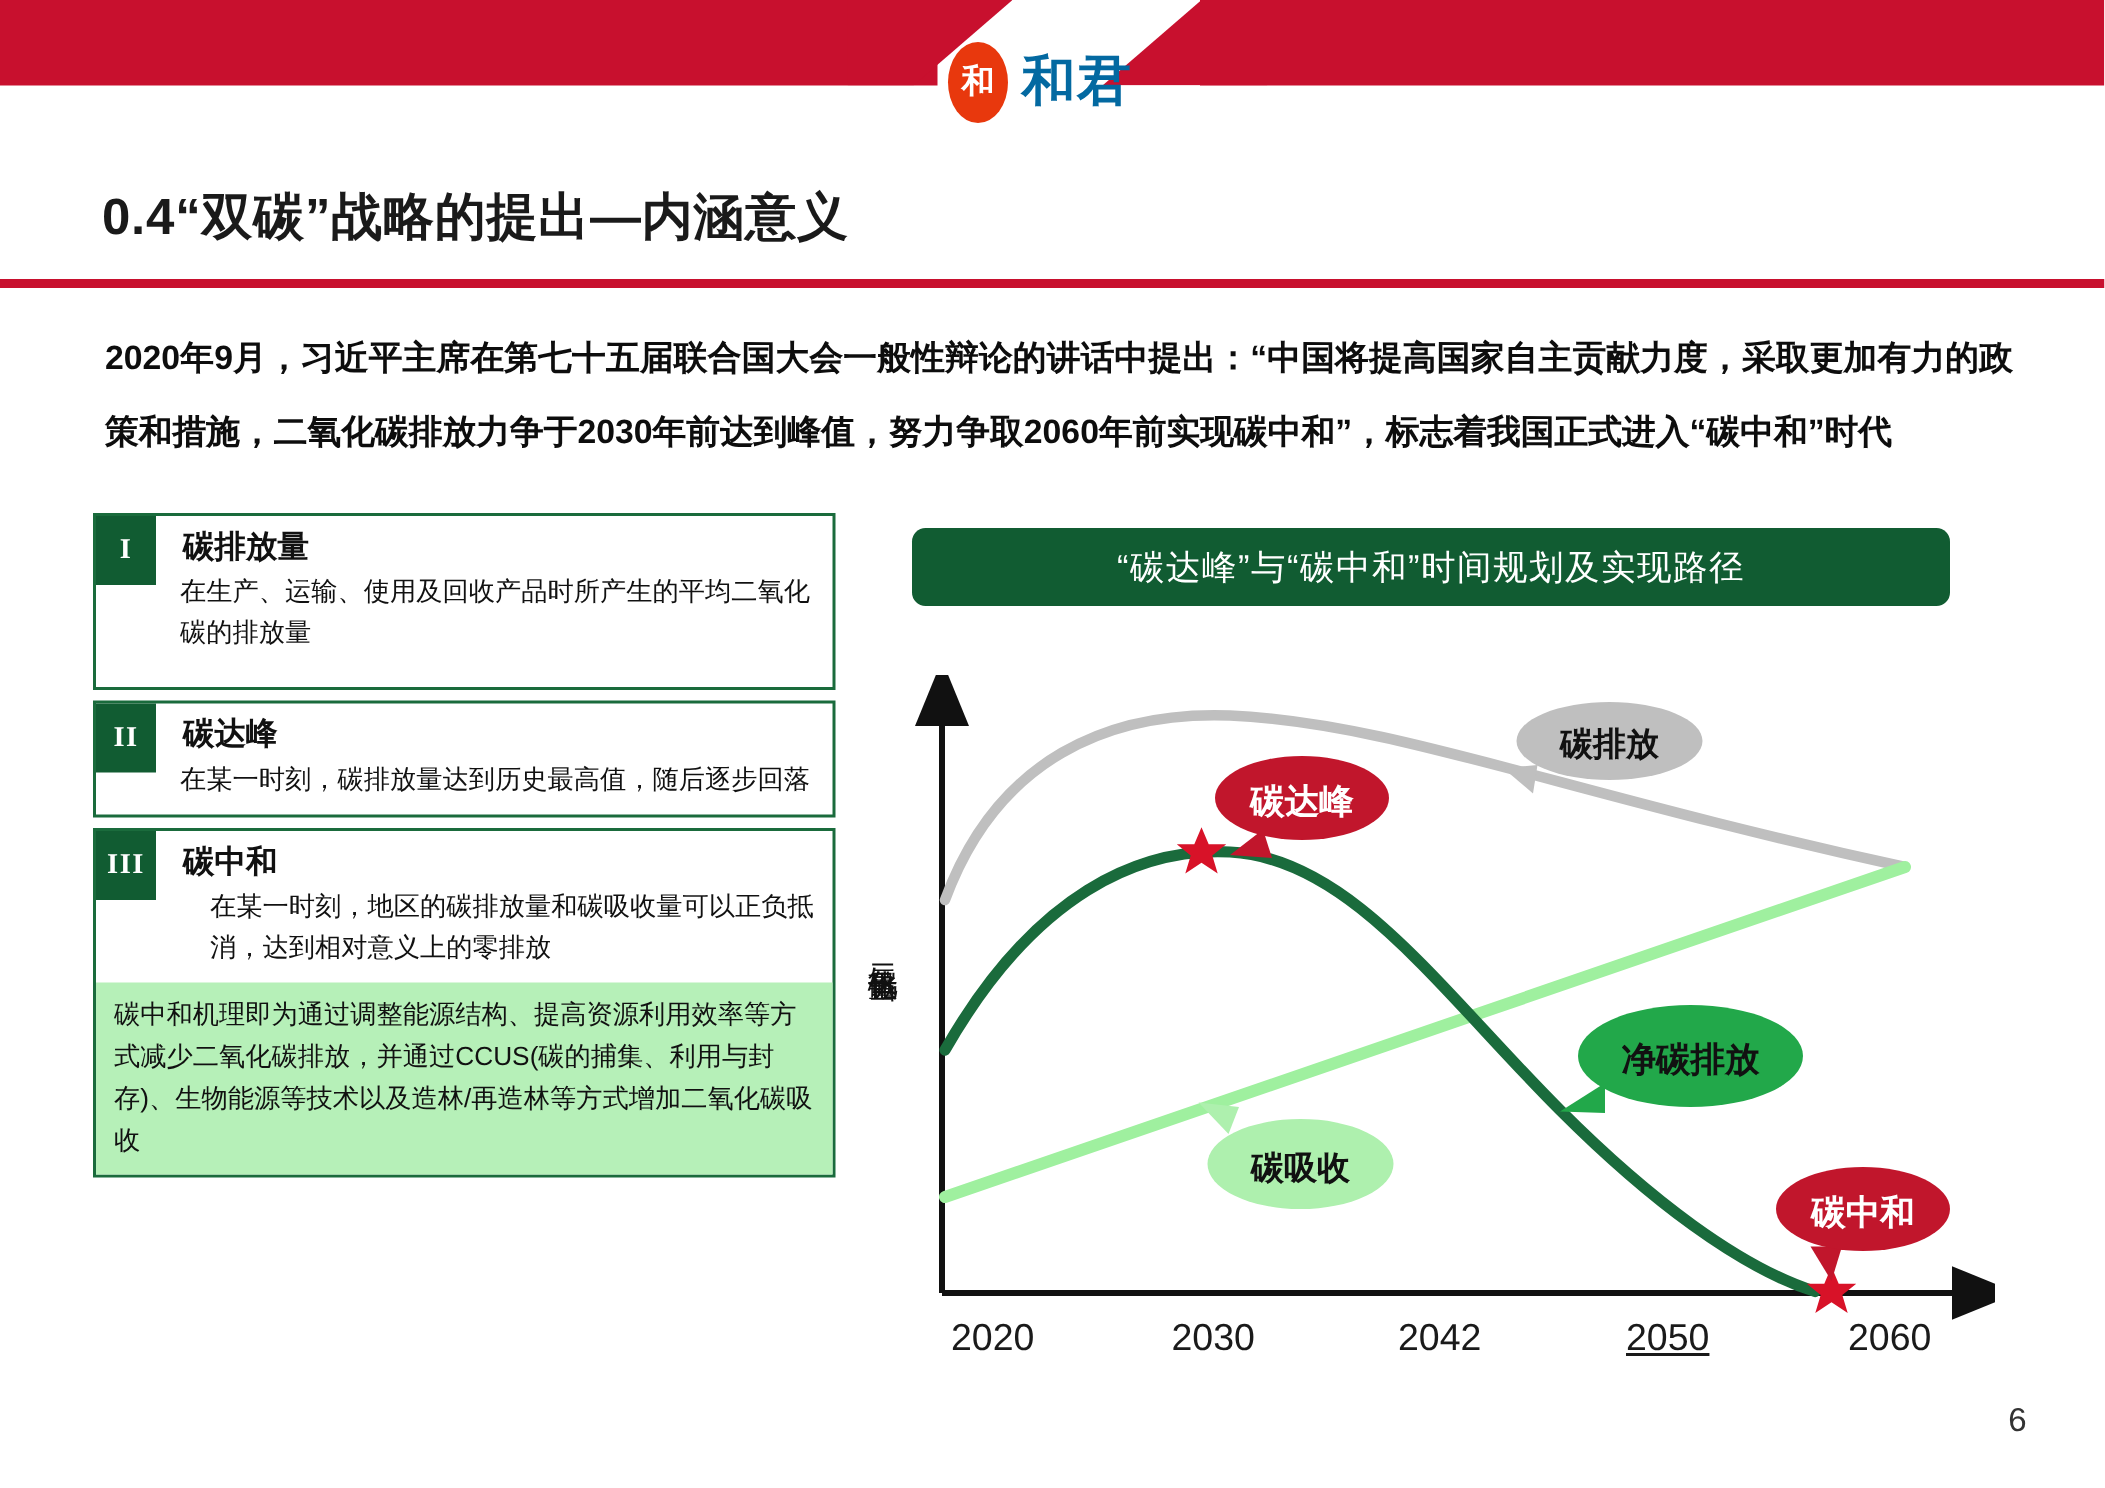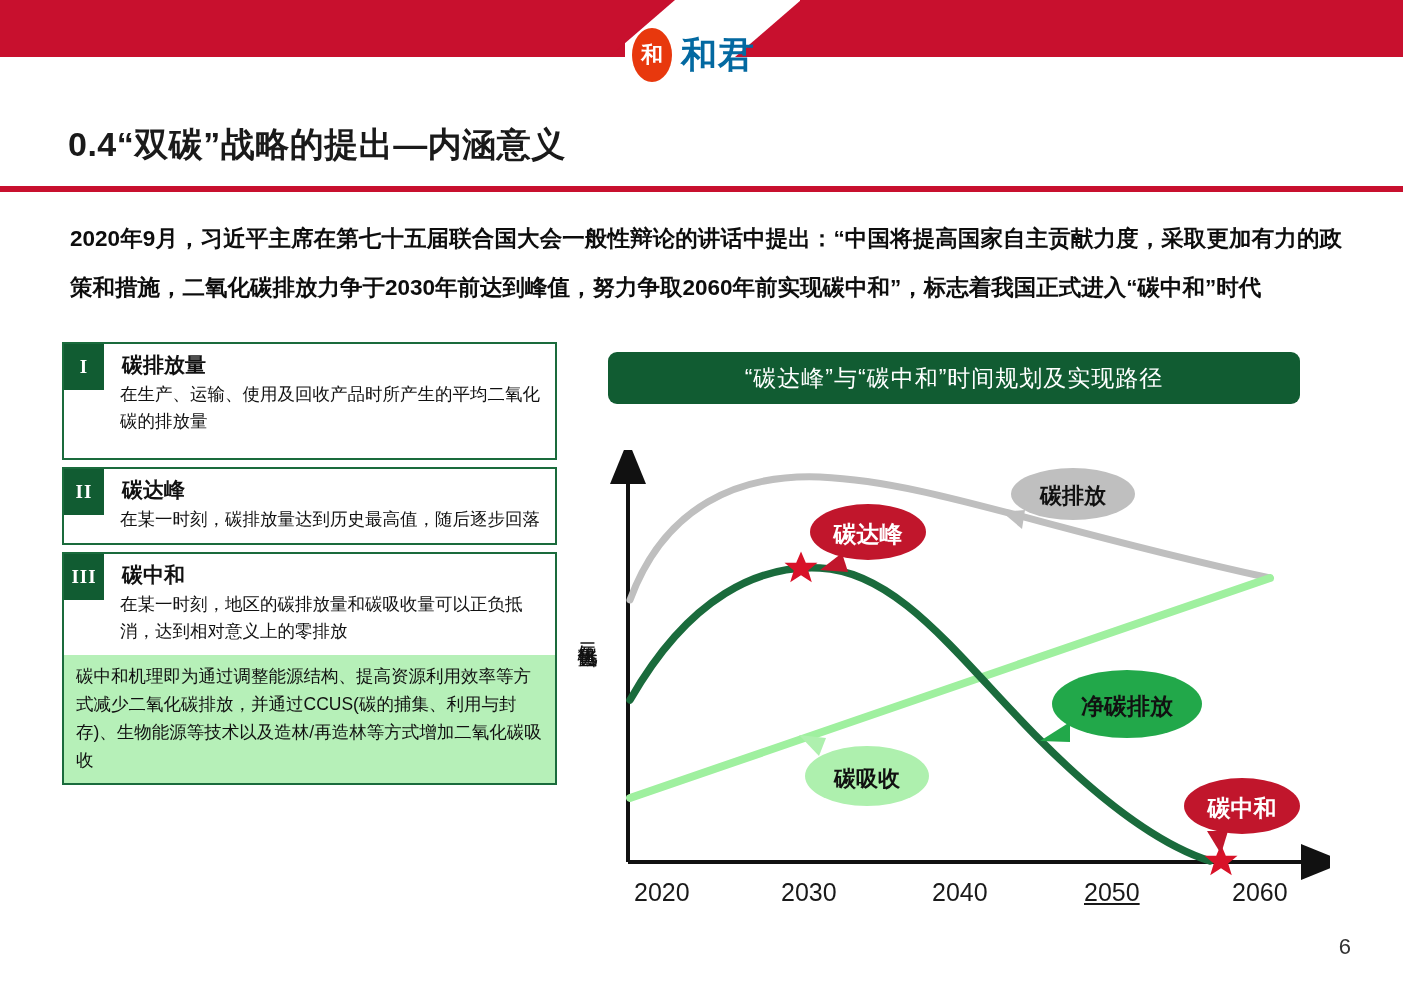--- a/index.html
+++ b/index.html
@@ -74,21 +74,21 @@
     display:flex; align-items:center; justify-content:center;
     font-family:"Liberation Serif", serif; letter-spacing:1px;
   }
   .card-head {
     padding:7px 10px 2px 58px; font-size:21px; font-weight:bold; color:#111;
     line-height:28px;
   }
   .card-body {
     padding:0px 8px 10px 56px; font-size:17.5px; color:#111; line-height:27px;
   }
-  .card-body.indent2 { text-indent:0; }
+  .card-body.indent2 { text-indent:0;margin-left:20px; }
   .card-note {
     background:#b6f0b8; font-size:17.5px; color:#111; line-height:28px;
     padding:7px 10px 9px 12px;
   }
   .card1 { height:118px; }
   .card2 { }
   .card3 { }
 
   
   .chart-banner {
@@ -221,19 +221,19 @@
       <g>
         <path d="M651,404 L637,381 L658,381 Z" fill="#c1162c"></path>
         <ellipse cx="672" cy="356" rx="58" ry="28" fill="#c1162c"></ellipse>
         <text x="672" y="366" text-anchor="middle" font-size="23" font-weight="bold" fill="#ffffff" font-family="Liberation Sans, sans-serif">碳中和</text>
       </g>
     </svg>
   </div>
 
   <div class="xtick" style="left:634px; top:878px;">2020</div>
   <div class="xtick" style="left:781px; top:878px;">2030</div>
-  <div class="xtick" style="left:932px; top:878px;">2040</div>
+  <div class="xtick" style="left:932px; top:878px;">2042</div>
   <div class="xtick" style="left:1084px; top:878px;text-decoration:underline;">2050</div>
   <div class="xtick" style="left:1232px; top:878px;">2060</div>
 
   <div class="pagenum">6</div>
 
 </div>
 
 </body></html>

